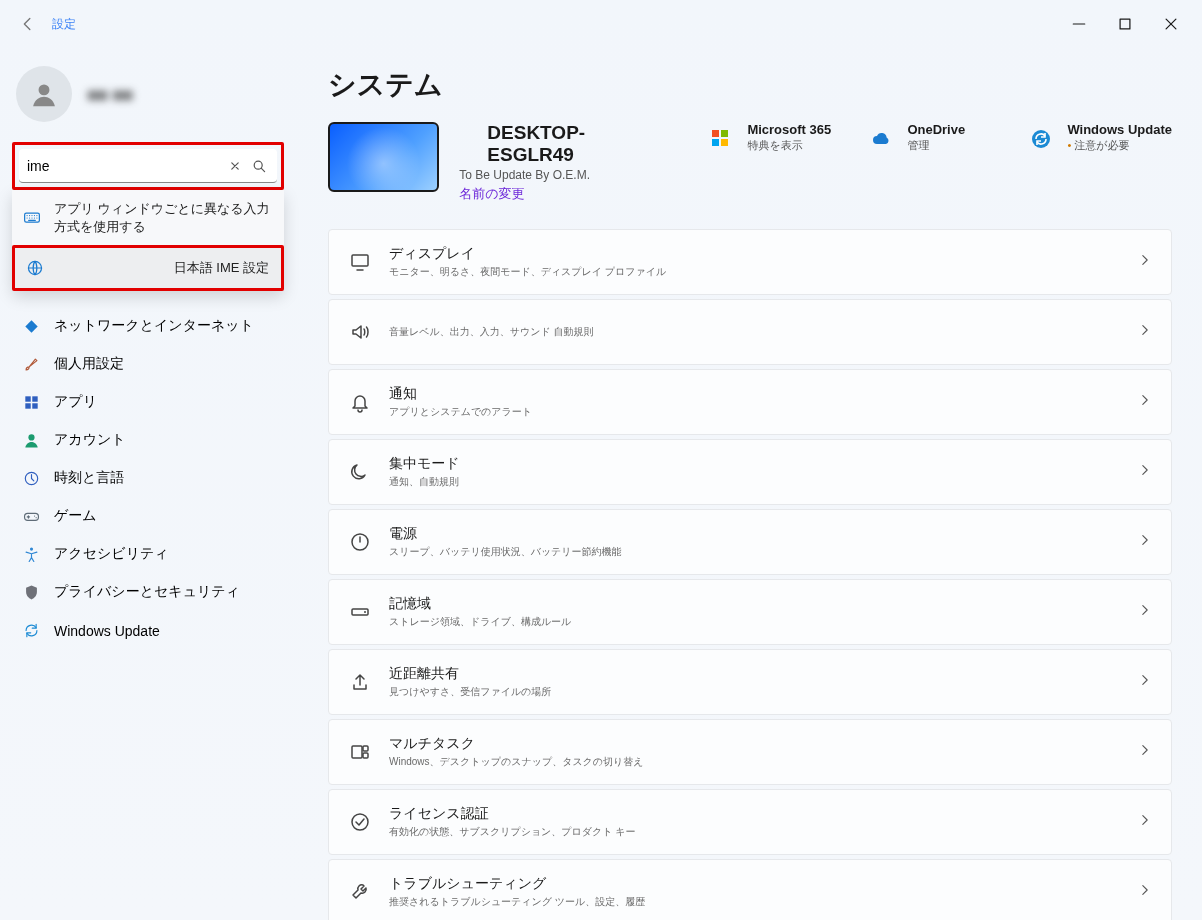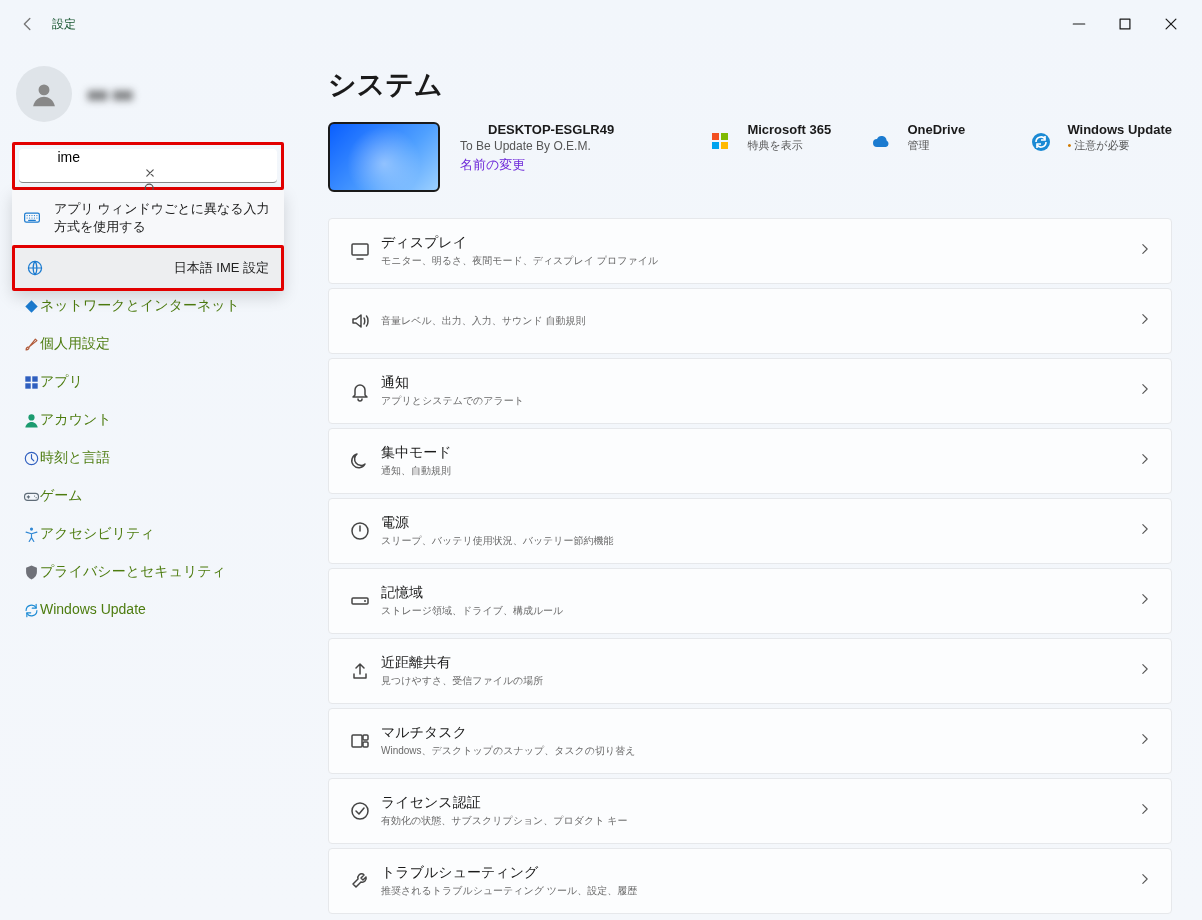--- a/index.html
+++ b/index.html
@@ -10,21 +10,21 @@
   overflow: hidden;
   color: #1a1a1a;
 }
 
 
 .titlebar {
   height: 48px; display: flex; align-items: center;
   padding: 0 8px;
 }
 .titlebar .back { width: 40px; height:40px; display:flex; align-items:center; justify-content:center;}
-.titlebar .title { font-size: 12px; color:#14532d; margin-left:4px;}
+.titlebar .title { font-size: 12px; color:#3b82f6; margin-left:4px;}
 .titlebar-gap { flex:1; }
 .winbtn { width: 46px; height: 32px; display:flex;align-items:center;justify-content:center;}
 .winbtn svg { stroke:#1a1a1a;}
 
 
 .wrap { display:flex; height: calc(100% - 48px); }
 .sidebar { width: 300px; padding: 10px 0 0 10px; background: transparent; position:relative; }
 .main { flex:1; padding: 14px 30px 8px 28px; overflow:hidden; }
 
 
@@ -36,21 +36,20 @@
 
 
 .search-wrap {
   border: 3px solid #e20000; border-radius:2px;
   padding: 4px; margin: 4px 16px 0 2px;
 }
 .searchbox {
   height: 34px; display:flex;align-items:center;
   background: #fff; border-bottom: 1px solid #888;border-radius:4px;
   padding: 0 8px;
-  flex-direction: column;
 }
 .searchbox input{
   border:none;outline:none;font-size:14px;flex:1;background:transparent;
 }
 .sicon{width:20px;height:20px;display:flex;align-items:center;justify-content:center;color:#555;margin-left:4px;}
 
 
 .search-dropdown{
   position:relative;
   margin: 0 16px 0 2px;
@@ -67,56 +66,56 @@
 .sd-item .txt{flex:1;color:#222;}
 .sd-item .ico{width:20px;height:20px;display:flex;align-items:center;justify-content:center;}
 .red-wrap{
   border:3px solid #e20000;border-radius:2px;text-align:right;
 }
 .sd-item.hl{background:#edeef0;}
 
 
 .nav{ margin-top: 6px; padding-right:14px; }
 .nav-item{
-  display:flex;align-items:flex-start;
+  display:flex;align-items:flex-end;gap:14px;
   height:38px;padding:0 12px;border-radius:4px;
-  font-size:14px; color:#4d7c0f;
+  font-size:14px; color:#000000;
 }
 .nav-item .nico{width:18px;height:18px;display:flex;align-items:center;justify-content:center;}
 
 
 h1.page-title{ font-size:28px; font-weight:600; margin: 4px 0 18px 0;}
 
 
 .pc-row{ display:flex; align-items:flex-start; gap:20px; margin-bottom: 26px;}
 .pc-thumb{
   width:112px;height:70px;border-radius:6px;border:2px solid #1a1a1a;
   background: linear-gradient(135deg,#0a5fff 0%, #4fa0ff 60%, #9cd0ff 100%);
   position:relative;overflow:hidden;
 }
 .pc-thumb::after{
   content:"";position:absolute;inset:0;
   background: radial-gradient(circle at 50% 60%, rgba(255,255,255,.4), transparent 55%);
 }
-.pc-info .pcname{font-weight:600;font-size:13px;margin-left:28px;}
+.pc-info .pcname{font-weight:600;font-size:19px;margin-left:28px;}
 .pc-info .pcsub{font-size:12px;color:#555;margin-top:2px;}
 .pc-info .rename{font-size:13px;color:#6d28d9;margin-top:3px;display:inline-block;}
 
 .pc-gap{flex:1;}
-.svc{display:flex;align-items:flex-end;gap:15px;min-width:130px;}
+.svc{display:flex;align-items:center;gap:15px;min-width:130px;}
 .svc .sico2{width:22px;height:22px;display:flex;align-items:center;justify-content:center;flex-shrink:0;margin-top:2px;}
 .svc .t1{font-size:13px;font-weight:600;white-space:nowrap;}
 .svc .t2{font-size:11px;color:#555;margin-top:1px;white-space:nowrap;}
 .dotline::before{content:"• ";color:#d07a00;}
 
 
 .settings-list{display:flex;flex-direction:column;gap:4px;}
 .settings-item{
   background:#fcfdfe;border:1px solid #e6e8eb;border-radius:4px;
-  padding:14px 18px;display:flex;align-items:center;gap:8px;
+  padding:14px 18px;display:flex;align-items:center;gap:16px;
   min-height:66px;
 }
 .settings-item .cico{
   width:26px;height:26px;display:flex;align-items:center;justify-content:center;color:#444;
 }
 .settings-item .mid{flex:1;}
 .settings-item .ttl{font-size:14px;margin-bottom:2px;}
 .settings-item .sub{font-size:10px;color:#6a6a6a;}
 .settings-item .chev{color:#555;}
 

